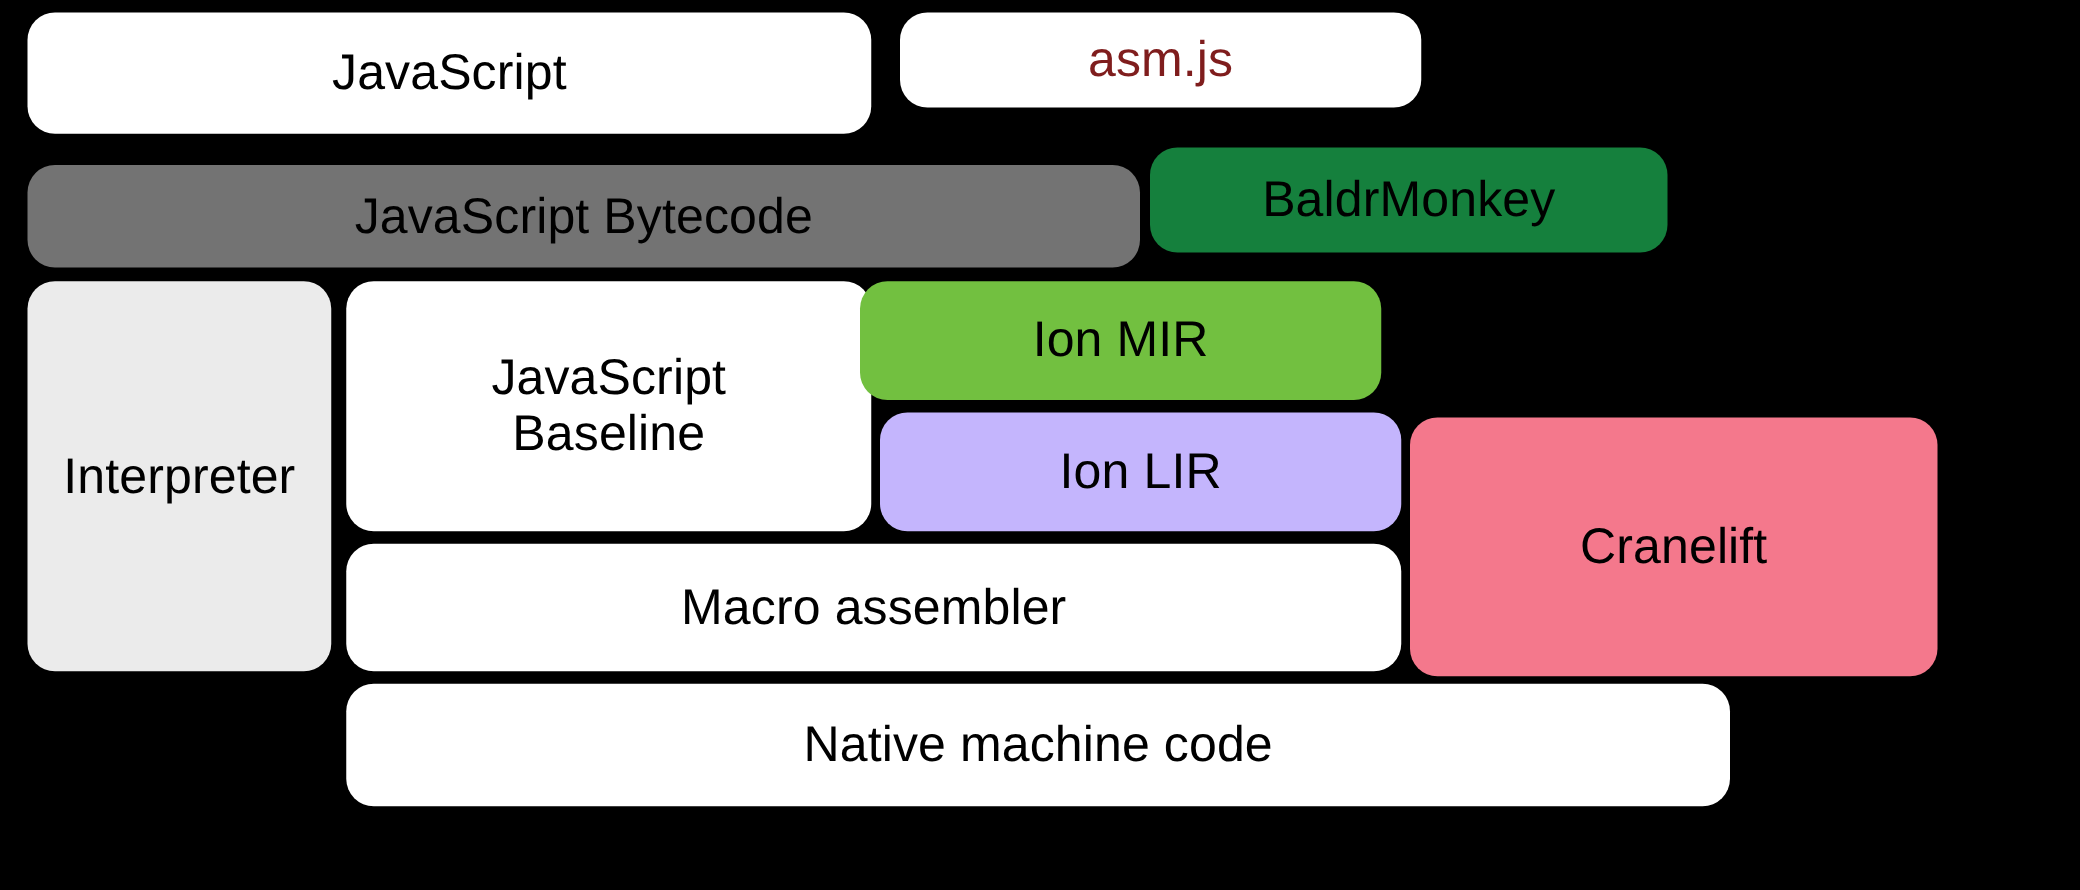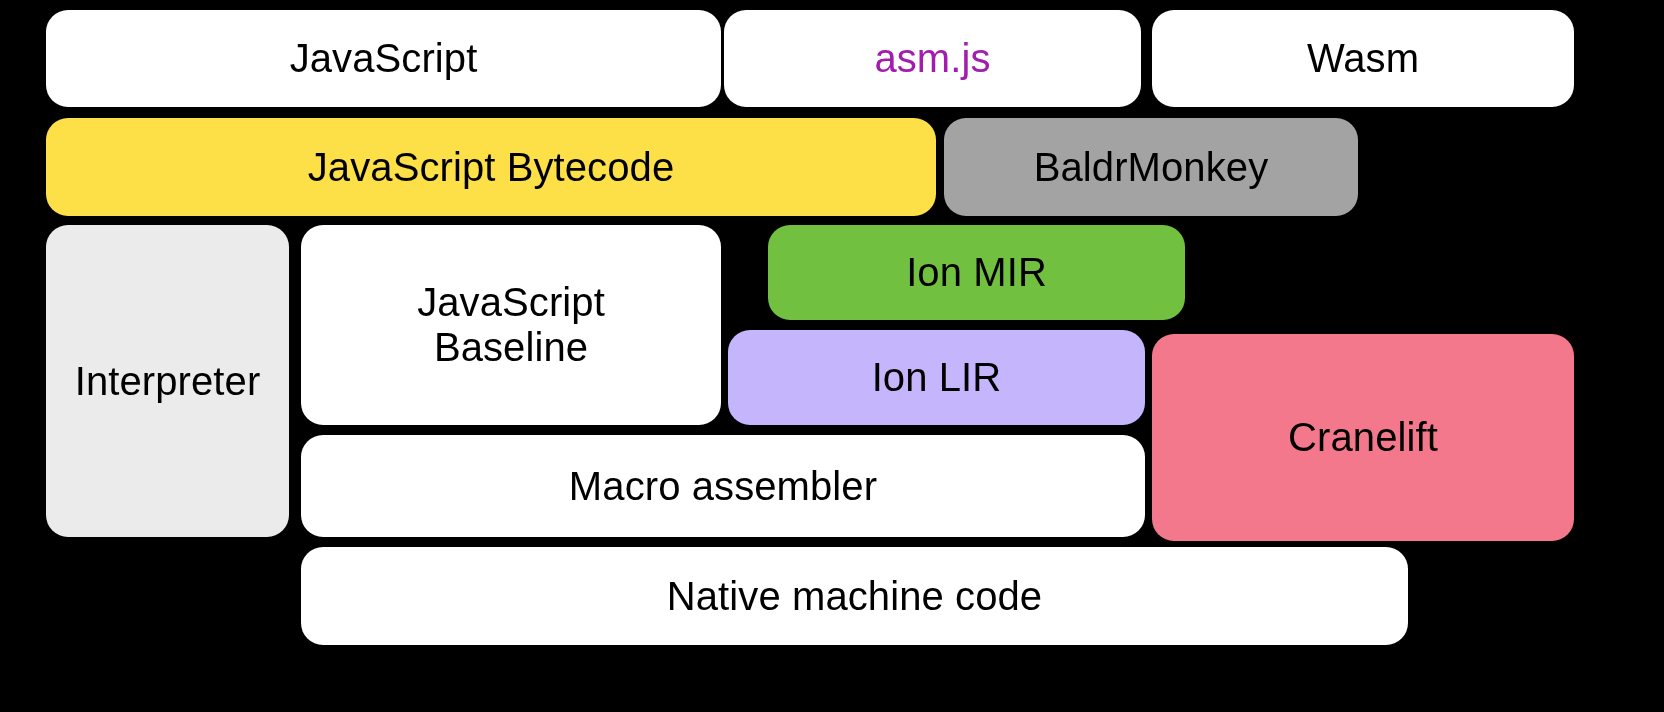--- a/index.html
+++ b/index.html
@@ -25,37 +25,35 @@
     justify-content: center;
     text-align: center;
     color: #000000;
     font-family: "Liberation Sans", sans-serif;
     font-size: 40px;
     font-weight: 400;
     line-height: 1.12;
     letter-spacing: 0.1px;
     white-space: pre-line;
     user-select: none;
-    margin-left: 24px;
   }
   .fill-white { background: #ffffff; }
   .fill-gray  { background: #ebebeb; justify-content: center; }
   .fill-green { background: #72c040; }
   .fill-pink  { background: #f4788c; }
 </style>
 </head>
 <body>
 
 <div id="stage" style="background: rgb(0, 0, 0);">
     <div class="node fill-white" style="left: 22px; top: 10px; width: 675px; height: 97px; background: rgb(255, 255, 255); color: rgb(0, 0, 0);"><span>JavaScript</span></div>
-    <div class="node fill-white" style="left: 700px; top: 10px; width: 417px; height: 97px; background: rgb(255, 255, 255); color: #a21caf;"><span>asm.js</span></div>
-    <div class="node fill-white" style="left: 1128px; top: 10px; width: 422px; height: 97px; background: rgb(255, 255, 255); color: rgb(0, 0, 0);"><span>Wasm</span></div>
-    <div class="node fill-white" style="left: 22px; top: 118px; width: 890px; height: 98px; background: #fde047; color: rgb(0, 0, 0);"><span>JavaScript Bytecode</span></div>
-    <div class="node fill-white" style="left: 920px; top: 118px; width: 414px; height: 98px; background: #a3a3a3; color: rgb(0, 0, 0);"><span>BaldrMonkey</span></div>
+    <div class="node fill-white" style="left: 720px; top: 10px; width: 417px; height: 76px; background: rgb(255, 255, 255); color: #7f1d1d;"><span>asm.js</span></div>
+    <div class="node fill-white" style="left: 22px; top: 132px; width: 890px; height: 82px; background: #737373; color: rgb(0, 0, 0);"><span>JavaScript Bytecode</span></div>
+    <div class="node fill-white" style="left: 920px; top: 118px; width: 414px; height: 84px; background: #15803d; color: rgb(0, 0, 0);"><span>BaldrMonkey</span></div>
     <div class="node fill-gray" style="left: 22px; top: 225px; width: 243px; height: 312px; background: rgb(235, 235, 235); color: rgb(0, 0, 0);"><span>Interpreter</span></div>
     <div class="node fill-white" style="left: 277px; top: 225px; width: 420px; height: 200px; background: rgb(255, 255, 255); color: rgb(0, 0, 0);"><span>JavaScript
 Baseline</span></div>
-    <div class="node fill-green" style="left: 744px; top: 225px; width: 417px; height: 95px; background: rgb(114, 192, 64); color: rgb(0, 0, 0);"><span>Ion MIR</span></div>
+    <div class="node fill-green" style="left: 688px; top: 225px; width: 417px; height: 95px; background: rgb(114, 192, 64); color: rgb(0, 0, 0);"><span>Ion MIR</span></div>
     <div class="node fill-green" style="left: 704px; top: 330px; width: 417px; height: 95px; background: #c4b5fd; color: rgb(0, 0, 0);"><span>Ion LIR</span></div>
     <div class="node fill-pink" style="left: 1128px; top: 334px; width: 422px; height: 207px; background: rgb(244, 120, 140); color: rgb(0, 0, 0);"><span>Cranelift</span></div>
     <div class="node fill-white" style="left: 277px; top: 435px; width: 844px; height: 102px; background: rgb(255, 255, 255); color: rgb(0, 0, 0);"><span>Macro assembler</span></div>
     <div class="node fill-white" style="left: 277px; top: 547px; width: 1107px; height: 98px; background: rgb(255, 255, 255); color: rgb(0, 0, 0);"><span>Native machine code</span></div>
   </div>
 
 </body></html>

